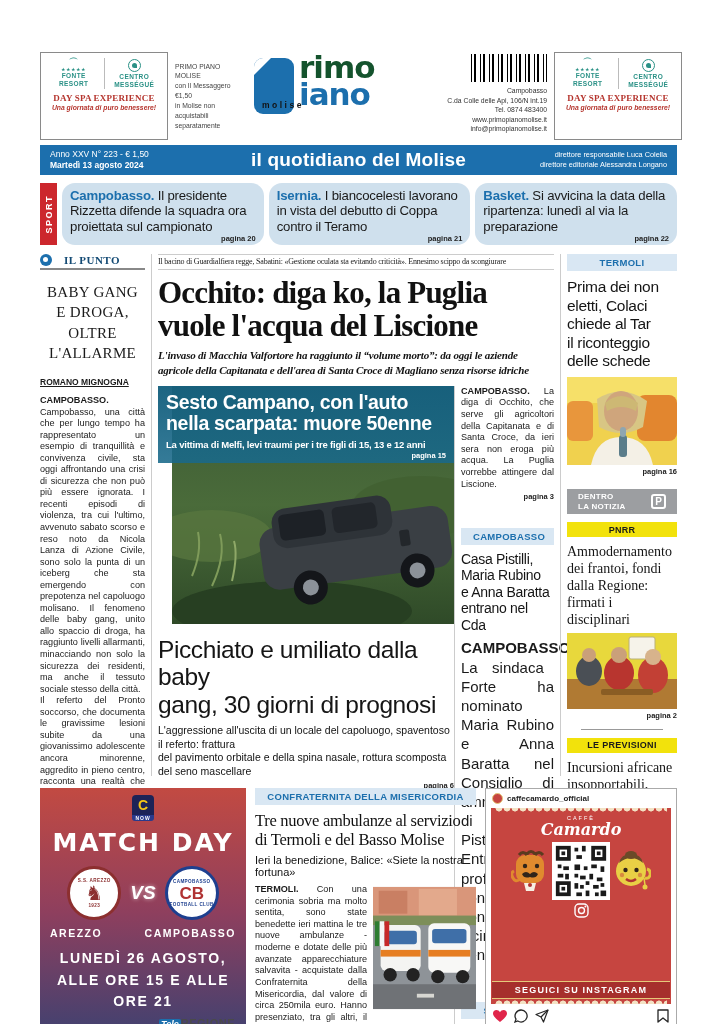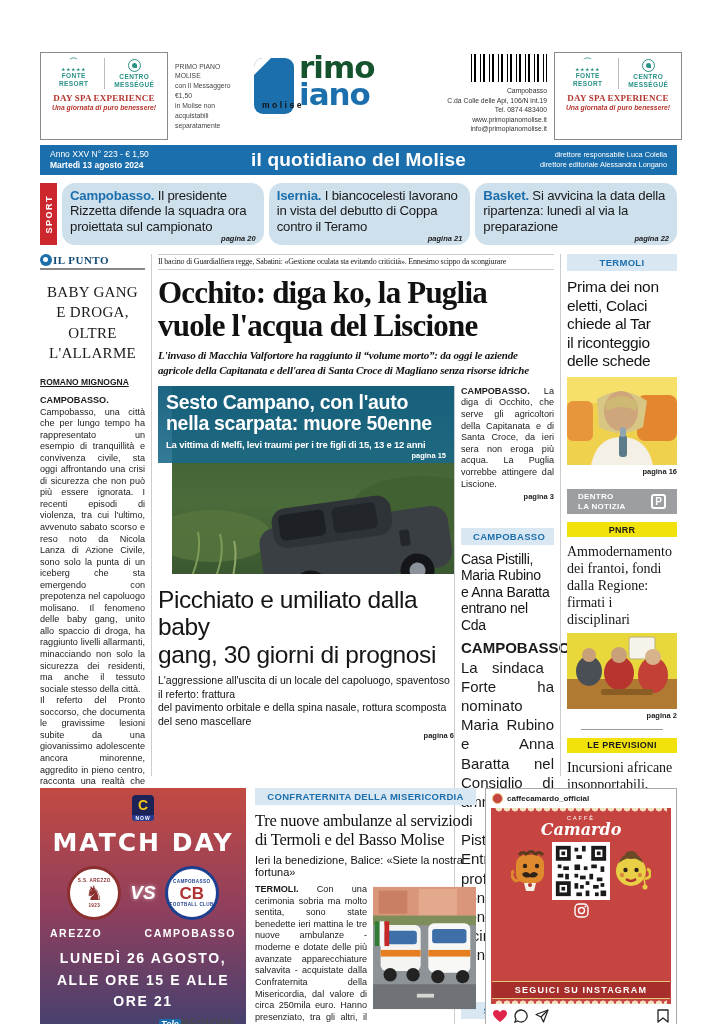--- a/index.html
+++ b/index.html
@@ -45,48 +45,48 @@
   .band-center{flex:1;text-align:center;font-size:19px;font-weight:bold;letter-spacing:.2px;}
   .band-right{font-size:7.3px;text-align:right;line-height:1.35;width:150px;}
 
   
   .sport{display:flex;margin-top:8px;gap:5px;height:62px;}
   .sport-tab{width:17px;background:var(--sport_red);color:#fff;display:flex;align-items:center;justify-content:center;flex-shrink:0;}
   .sport-tab span{writing-mode:vertical-rl;transform:rotate(180deg);font-size:9px;font-weight:bold;letter-spacing:1.5px;}
   .sport-item{flex:1;background:var(--sport_bg);padding:5px 8px 2px;display:flex;flex-direction:column;border-radius:13px;}
   .sport-item .txt{font-size:13.2px;line-height:1.16;letter-spacing:-0.2px;}
   .lead-blue{color:var(--accent_blue);font-weight:bold;}
-  .sport-item .pagina{margin-top:auto;font-style:italic;}
+  .sport-item .pagina{margin-top:auto;}
 
   
   .main{display:flex;margin-top:9px;height:522px;}
   .col-left{width:112px;padding-right:6px;border-right:1px solid #ccc;flex-shrink:0;}
   .col-center{width:408px;padding:0 6px;flex-shrink:0;}
   .col-right{width:117px;padding-left:6px;border-left:1px solid #ccc;flex-shrink:0;}
 
   
-  .ip-head{display:flex;align-items:center;gap:1px;border-bottom:2px solid #888;padding-bottom:2px;}
+  .ip-head{display:flex;align-items:center;gap:12px;border-bottom:2px solid #888;padding-bottom:2px;}
   .ip-icon{width:12px;height:12px;border-radius:50%;background:var(--accent_blue);position:relative;flex-shrink:0;}
   .ip-icon::after{content:"";position:absolute;left:3px;top:3px;width:5px;height:5px;border-radius:50%;background:#fff;}
   .ip-label{color:#134a74;font-weight:bold;font-size:11px;letter-spacing:.5px;font-family:"Liberation Serif",serif;}
   .ip-title{font-family:"Liberation Serif",serif;font-size:15px;line-height:1.35;text-align:center;margin:12px 0 14px;letter-spacing:.3px;}
   .ip-author{font-size:8.5px;font-weight:bold;text-decoration:underline;margin-bottom:8px;}
   .ip-body{font-size:9.1px;line-height:1.27;text-align:justify;}
   .ip-body p{margin:0;}
 
   
   .kicker{font-family:"Liberation Serif",serif;font-size:8px;color:#222;letter-spacing:-0.2px;white-space:nowrap;overflow:hidden;border-bottom:1px solid #ccc;padding:2px 0 3px;border-top:1px solid #ccc;}
   .headline{font-family:"Liberation Serif",serif;font-weight:bold;font-size:31px;line-height:1.08;letter-spacing:-0.8px;margin:6px 0 5px;color:#111;}
   .subhead{font-family:"Liberation Serif",serif;font-style:italic;font-weight:bold;font-size:11px;line-height:1.35;letter-spacing:-0.2px;margin-bottom:8px;color:#111;}
 
   .center-row{display:flex;}
   .photo-col{width:296px;flex-shrink:0;}
   .mid-col{width:100px;margin-left:0;padding-left:6px;border-left:1px solid #ccc;margin-left:0;flex-shrink:0;margin-left:0;}
   .center-row .mid-col{margin-left:0;}
-  .crash{position:relative;width:296px;height:188px;overflow:hidden;padding-left:14px;}
+  .crash{position:relative;width:296px;height:238px;overflow:hidden;padding-left:14px;}
   .crash svg{display:block;}
   .crash-ov{position:absolute;left:0;top:0;width:100%;background:linear-gradient(180deg,rgba(22,96,126,.97),rgba(25,105,138,.88));color:#fff;padding:6px 8px 3px;}
   .crash-title{font-size:19.5px;font-weight:bold;line-height:1.12;letter-spacing:-0.3px;}
   .crash-sub{font-size:9.5px;font-weight:bold;margin-top:4px;letter-spacing:-0.2px;white-space:nowrap;}
   .crash-ov .pagina{color:#fff;margin-top:1px;}
 
   .babygang{margin-top:12px;}
   .bg-title{font-size:24.5px;line-height:1.12;letter-spacing:-0.4px;color:#151515;}
   .bg-sub{font-size:10.5px;margin-top:6px;line-height:1.3;color:#111;}
 

